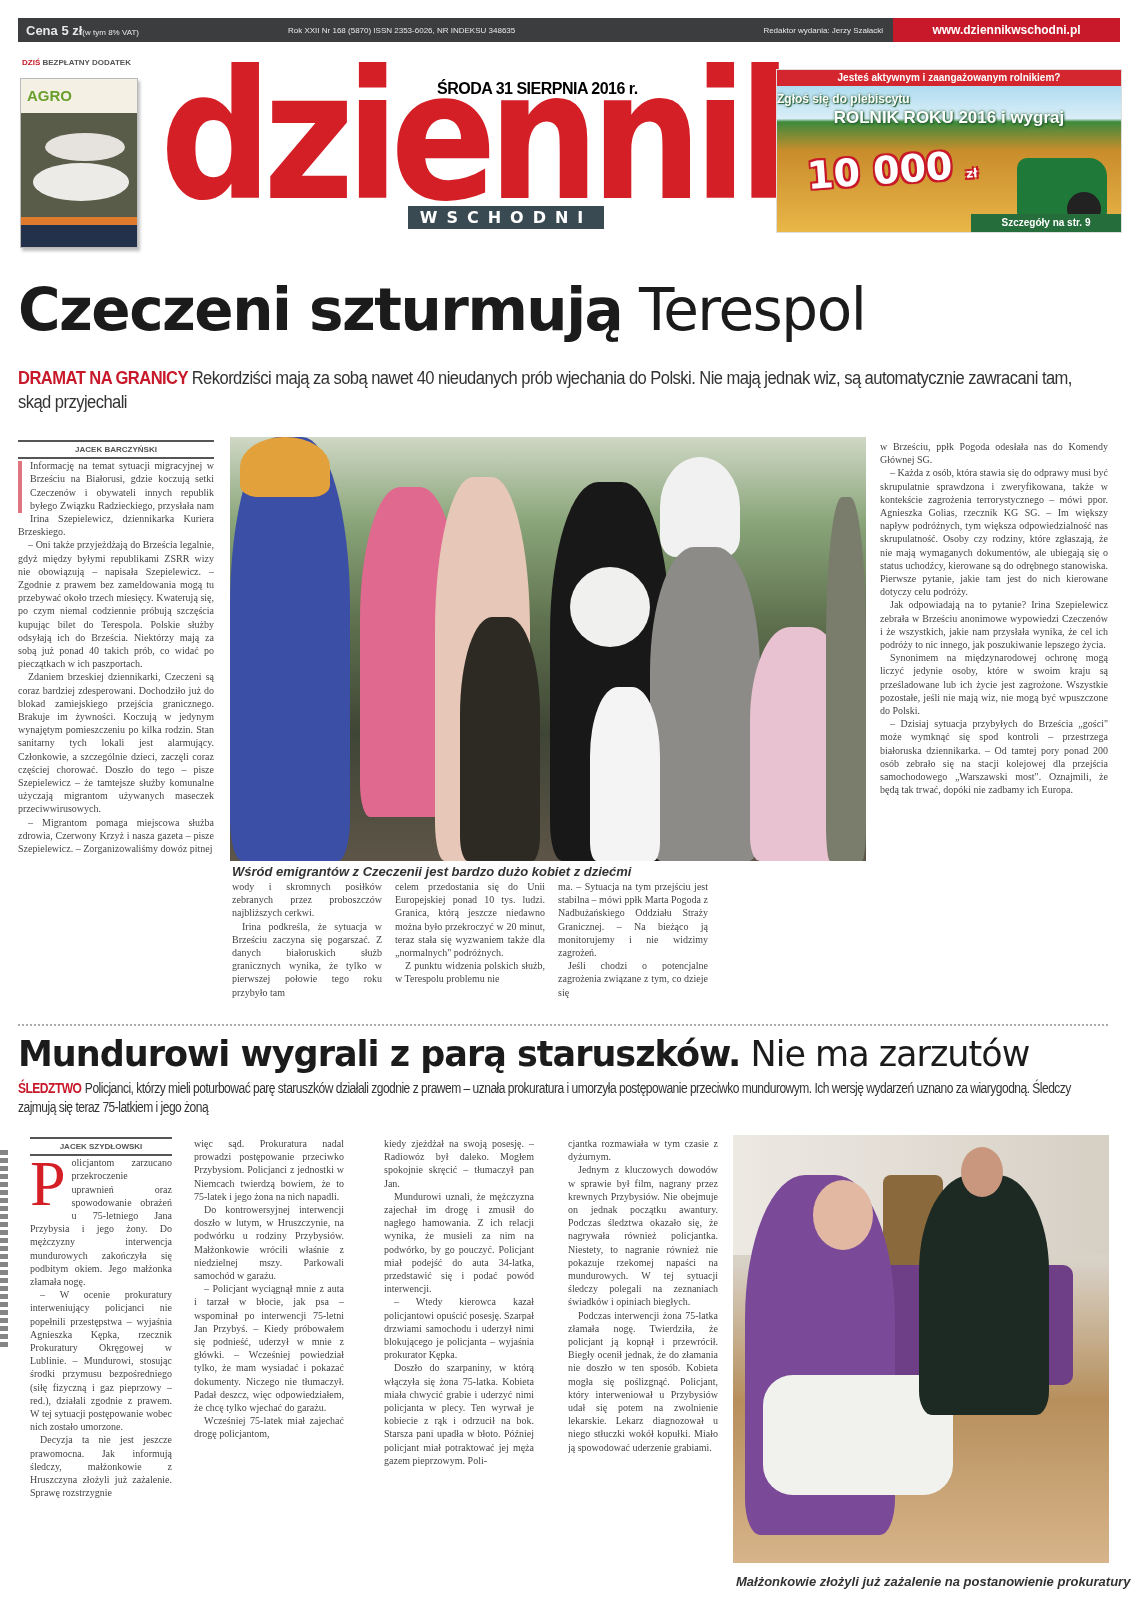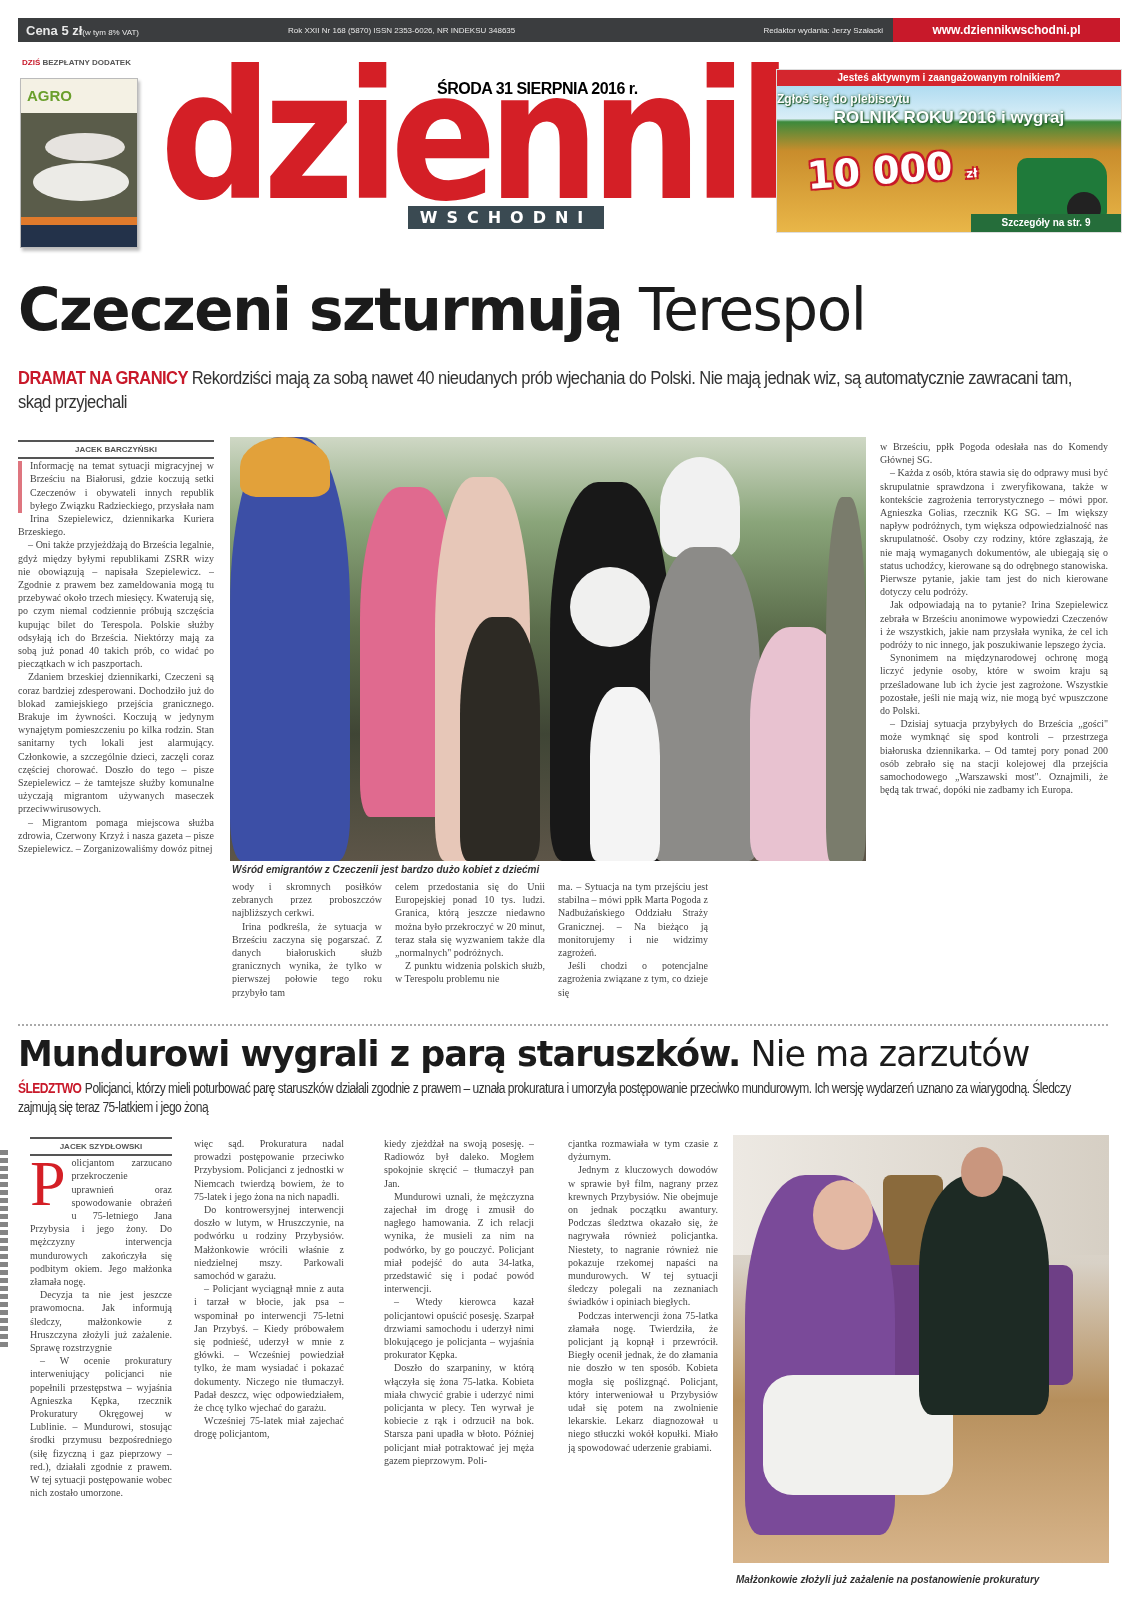--- a/index.html
+++ b/index.html
@@ -50,21 +50,21 @@
   
   .col { font-size: 10px; line-height: 13.2px; color: #444; text-align: justify; overflow: hidden; }
   .col p { text-indent: 10px; }
   .byline { border-top: 2px solid #555; border-bottom: 2px solid #555; font-family: "Liberation Sans", sans-serif; font-size: 8px; font-weight: bold; text-align: center; color: #555; padding: 1px 0; }
   .dropcap-bar { float: left; width: 4px; height: 52px; background: #c8192a; margin: 2px 8px 0 0; opacity: 0.6; }
   .dropcap-P { float: left; font-size: 64px; line-height: 56px; color: #d41f26; margin-right: 6px; font-family: "Liberation Serif", serif; }
 
   
   .photo1 { left: 230px; top: 437px; width: 636px; height: 424px; overflow: hidden; background: linear-gradient(180deg, #cfd8c5 0%, #8aa57a 20%, #5c6e4c 45%, #3f4535 70%, #5d5548 100%); }
   .photo1 .fig { position: absolute; border-radius: 40% 40% 10% 10%; }
-  .caption { font-family: "Liberation Sans", sans-serif; font-style: italic; font-size: 10px; color: #333; font-weight: bold; }
+  .caption { font-family: "Liberation Sans", sans-serif; font-style: italic; font-size: 13px; color: #333; font-weight: bold; }
 
   .divider { left: 18px; width: 1090px; height: 0; border-top: 2px dotted #aaa; }
 
   
   .h2 { left: 18px; top: 1030px; font-family: "DejaVu Sans", sans-serif; font-size: 35px; line-height: 48px; letter-spacing: -1px; color: #1b1b1b; white-space: nowrap; }
   .h2 b { font-weight: bold; }
   .lead2 { left: 18px; top: 1079px; font-family: "Liberation Sans", sans-serif; font-size: 14px; line-height: 19px; color: #333; letter-spacing: -0.6px; width: 1230px; transform: scaleX(0.86); transform-origin: left top; }
   .lead2 .kicker { color: #c8192a; font-weight: bold; margin-right: 4px; }
 
   
@@ -155,22 +155,22 @@
 
 <div class="abs h2"><b>Mundurowi wygrali z parą staruszków.</b> <span>Nie ma zarzutów</span></div>
 <div class="abs lead2"><span class="kicker">ŚLEDZTWO</span><span>Policjanci, którzy mieli poturbować parę staruszków działali zgodnie z prawem – uznała prokuratura i umorzyła postępowanie przeciwko mundurowym. Ich wersję wydarzeń uznano za wiarygodną. Śledczy zajmują się teraz 75-latkiem i jego żoną</span></div>
 
 <div class="abs side-strip"></div>
 
 <div class="abs col" style="left:30px; top:1137px; width:142px; height:470px;">
   <div class="byline">JACEK SZYDŁOWSKI</div>
   <span class="dropcap-P">P</span>
   <p style="text-indent:0">olicjantom zarzucano przekroczenie uprawnień oraz spowodowanie obrażeń u 75-letniego Jana Przybysia i jego żony. Do mężczyzny interwencja mundurowych zakończyła się podbitym okiem. Jego małżonka złamała nogę.</p>
+  <p>– W ocenie prokuratury interweniujący policjanci nie popełnili przestępstwa – wyjaśnia Agnieszka Kępka, rzecznik Prokuratury Okręgowej w Lublinie. – Mundurowi, stosując środki przymusu bezpośredniego (siłę fizyczną i gaz pieprzowy – red.), działali zgodnie z prawem. W tej sytuacji postępowanie wobec nich zostało umorzone.</p>
   <p>Decyzja ta nie jest jeszcze prawomocna. Jak informują śledczy, małżonkowie z Hruszczyna złożyli już zażalenie. Sprawę rozstrzygnie</p>
-  <p>– W ocenie prokuratury interweniujący policjanci nie popełnili przestępstwa – wyjaśnia Agnieszka Kępka, rzecznik Prokuratury Okręgowej w Lublinie. – Mundurowi, stosując środki przymusu bezpośredniego (siłę fizyczną i gaz pieprzowy – red.), działali zgodnie z prawem. W tej sytuacji postępowanie wobec nich zostało umorzone.</p>
 </div>
 <div class="abs col" style="left:194px; top:1137px; width:150px; height:470px;">
   <p style="text-indent:0">więc sąd. Prokuratura nadal prowadzi postępowanie przeciwko Przybysiom. Policjanci z jednostki w Niemcach twierdzą bowiem, że to 75-latek i jego żona na nich napadli.</p>
   <p>Do kontrowersyjnej interwencji doszło w lutym, w Hruszczynie, na podwórku u rodziny Przybysiów. Małżonkowie wrócili właśnie z niedzielnej mszy. Parkowali samochód w garażu.</p>
   <p>– Policjant wyciągnął mnie z auta i tarzał w błocie, jak psa – wspominał po interwencji 75-letni Jan Przybyś. – Kiedy próbowałem się podnieść, uderzył w mnie z główki. – Wcześniej powiedział tylko, że mam wysiadać i pokazać dokumenty. Niczego nie tłumaczył. Padał deszcz, więc odpowiedziałem, że chcę tylko wjechać do garażu.</p>
   <p>Wcześniej 75-latek miał zajechać drogę policjantom,</p>
 </div>
 <div class="abs col" style="left:384px; top:1137px; width:150px; height:470px;">
   <p style="text-indent:0">kiedy zjeżdżał na swoją posesję. – Radiowóz był daleko. Mogłem spokojnie skręcić – tłumaczył pan Jan.</p>
   <p>Mundurowi uznali, że mężczyzna zajechał im drogę i zmusił do nagłego hamowania. Z ich relacji wynika, że musieli za nim na podwórko, by go pouczyć. Policjant miał podejść do auta 34-latka, przedstawić się i podać powód interwencji.</p>

